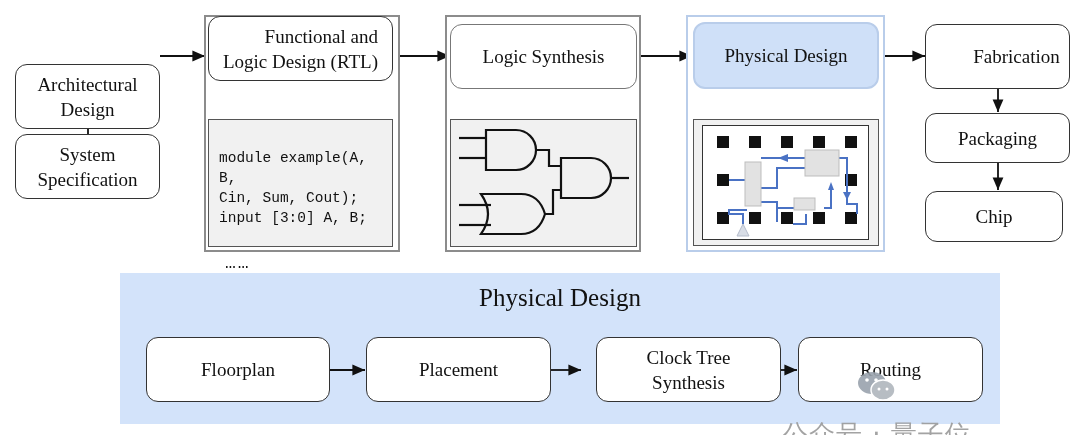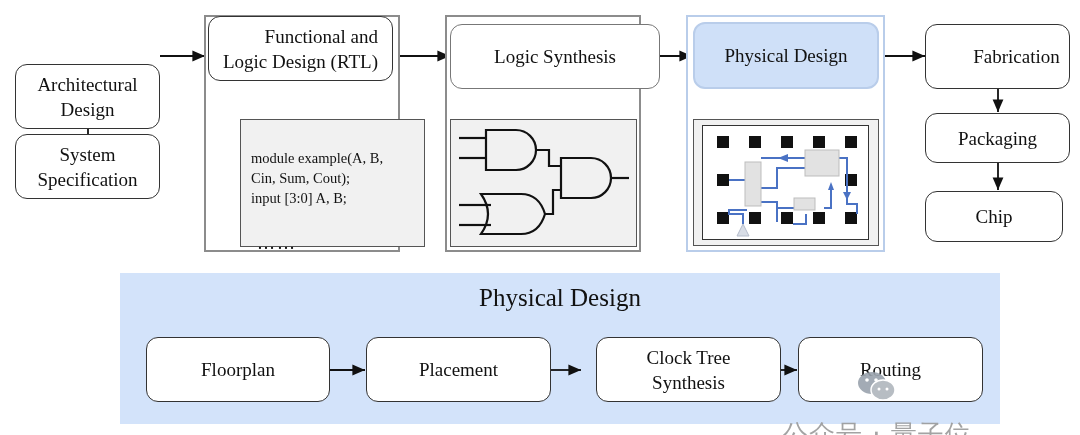--- a/index.html
+++ b/index.html
@@ -4,21 +4,21 @@
 <style>
   html, body { margin:0; padding:0; background:#ffffff; }
   body { width:1080px; height:435px; position:relative; overflow:hidden; font-family:"Liberation Serif", serif; color:#111; }
   .abs { position:absolute; box-sizing:border-box; }
   .node { position:absolute; box-sizing:border-box; border:1.5px solid #333; border-radius:12px; background:#fff;
           display:flex; align-items:center; justify-content:center; text-align:center;
           font-family:"Liberation Serif", serif; font-size:19px; line-height:25px; color:#111; white-space:pre-line; }
   .group { position:absolute; box-sizing:border-box; border:2px solid #8c8c8c; background:#fff; }
   .group.blue { border-color:#b9cdea; border-width:2.5px; }
   .inner-gray { position:absolute; box-sizing:border-box; border:1.5px solid #555; background:#f1f1f1; }
-  .code { font-family:Liberation Serif, serif; font-size:14.5px; line-height:20px; color:#111; white-space:pre-line; padding:8px 0 4px 10px;margin-left:32px; }
+  .code { font-family:Liberation Mono, monospace; font-size:14.5px; line-height:20px; color:#111; white-space:pre-line; padding:8px 0 4px 10px; }
   .pd-node { background:#cfe0f8; border-color:#b9cdea; border-width:2px; }
   .bottom-panel { position:absolute; left:120px; top:273px; width:880px; height:151px; background:#d3e3fa; }
   .bottom-title { position:absolute; left:0; right:0; top:11px; text-align:center; font-size:25px; font-family:"Liberation Serif", serif; color:#111; }
   .watermark { position:absolute; left:782px; top:369px; font-family:"DejaVu Sans", sans-serif; font-size:26px; color:#9a9a9a; opacity:0.9; display:flex; align-items:center; gap:8px; letter-spacing:1px;flex-direction:column; }
   svg { position:absolute; left:0; top:0; }
 </style>
 </head>
 <body>
 
 <svg width="1080" height="435">
@@ -46,21 +46,21 @@
 Logic Design (RTL)</div>
 <div class="inner-gray code" style="left:208px;top:119px;width:185px;height:128px;">
   <div>module example(A, B,
 Cin, Sum, Cout);
 input [3:0] A, B;</div>
   <div style="font-size:18px;letter-spacing:2px;padding-left:6px;margin-top:6px;line-height:18px;">……</div>
   <div>endmodule</div>
 </div>
 
 <div class="group" style="left:445px;top:15px;width:196px;height:237px;"></div>
-<div class="node" style="left:450px;top:24px;width:210px;height:65px;border-color:#777;">Logic Synthesis</div>
+<div class="node" style="left:450px;top:24px;width:187px;height:65px;border-color:#777;">Logic Synthesis</div>
 <div class="inner-gray" style="left:450px;top:119px;width:187px;height:128px;">
   <svg width="187" height="128">
     <g fill="none" stroke="#111" stroke-width="2.2">
       <line x1="8" y1="18" x2="35" y2="18"></line>
       <line x1="8" y1="38" x2="35" y2="38"></line>
       <path d="M35,10 L65,10 A20,20 0 0 1 65,50 L35,50 Z"></path>
       <path d="M85,30 L98,30 L98,46 L110,46"></path>
       <path d="M110,38 L140,38 A20,20 0 0 1 140,78 L110,78 Z"></path>
       <line x1="160" y1="58" x2="178" y2="58"></line>
       <line x1="8" y1="85" x2="40" y2="85"></line>
@@ -106,21 +106,21 @@
       <polygon points="144,74 140,66 148,66" fill="#4a72c4"></polygon>
       <rect x="42" y="36" width="16" height="44" fill="#e2e2e2" stroke="#bdbdbd"></rect>
       <rect x="102" y="24" width="34" height="26" fill="#e2e2e2" stroke="#bdbdbd"></rect>
       <rect x="91" y="72" width="21" height="12" fill="#e2e2e2" stroke="#bdbdbd"></rect>
       <polygon points="40,98 34,110 46,110" fill="#d8dde6" stroke="#b5bccb"></polygon>
     </svg>
   </div>
 </div>
 
 <div class="node" style="left:925px;top:24px;width:145px;height:65px;padding-left:38px;">Fabrication</div>
-<div class="node" style="left:925px;top:113px;width:145px;height:50px;">Packaging</div>
+<div class="node" style="left:925px;top:113px;width:145px;height:50px;border-radius:11px;">Packaging</div>
 <div class="node" style="left:925px;top:191px;width:138px;height:51px;">Chip</div>
 
 <div class="bottom-panel">
   <div class="bottom-title">Physical Design</div>
   <svg width="880" height="151">
     <defs>
       <marker id="ah2" markerWidth="8" markerHeight="8" refX="7" refY="4" orient="auto">
         <path d="M0,1 L7,4 L0,7 Z" fill="#111"></path>
       </marker>
     </defs>

